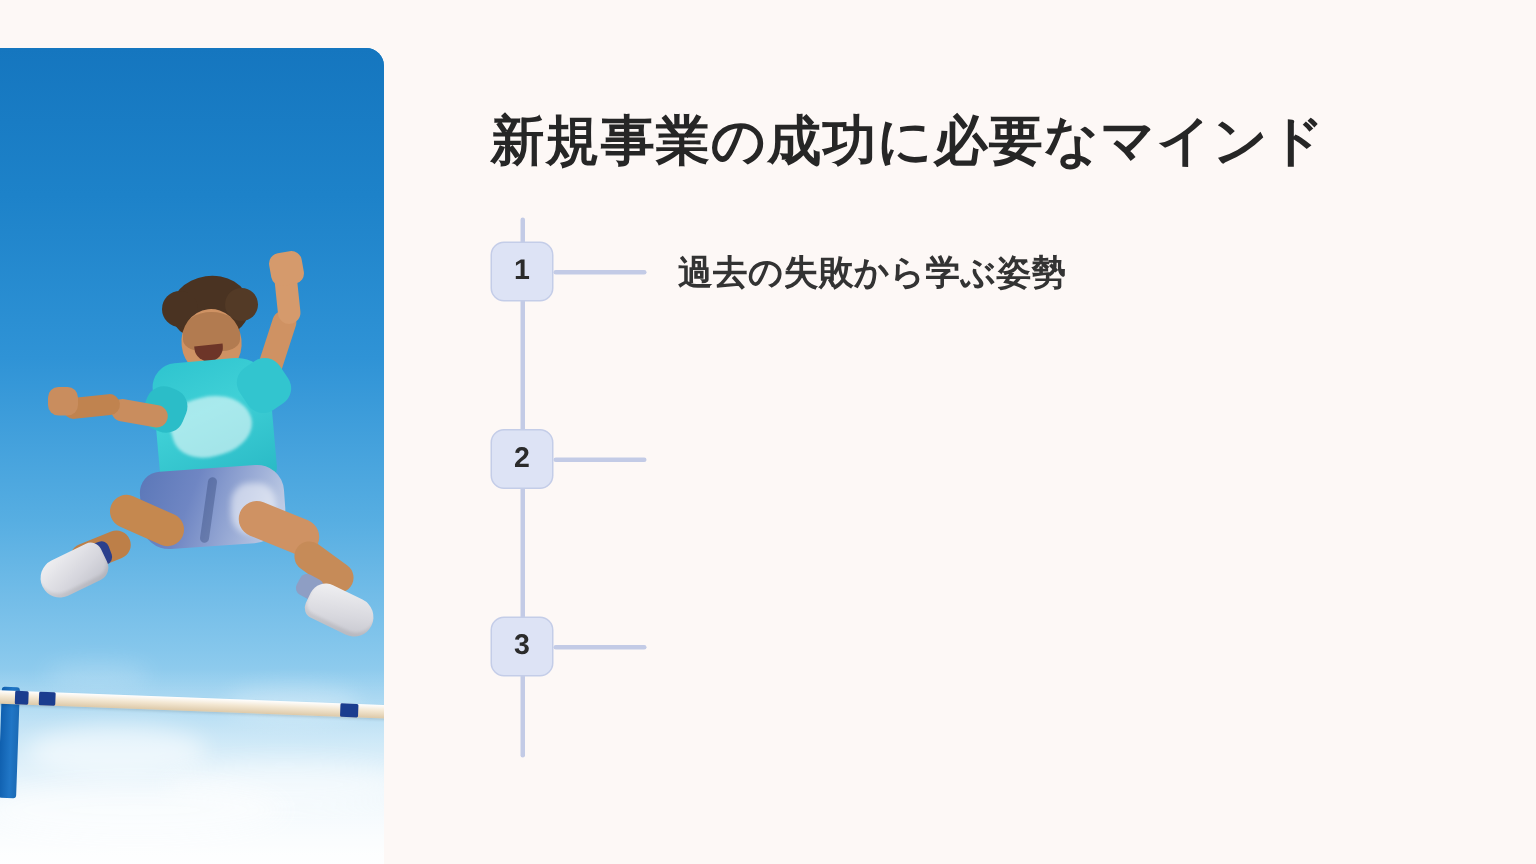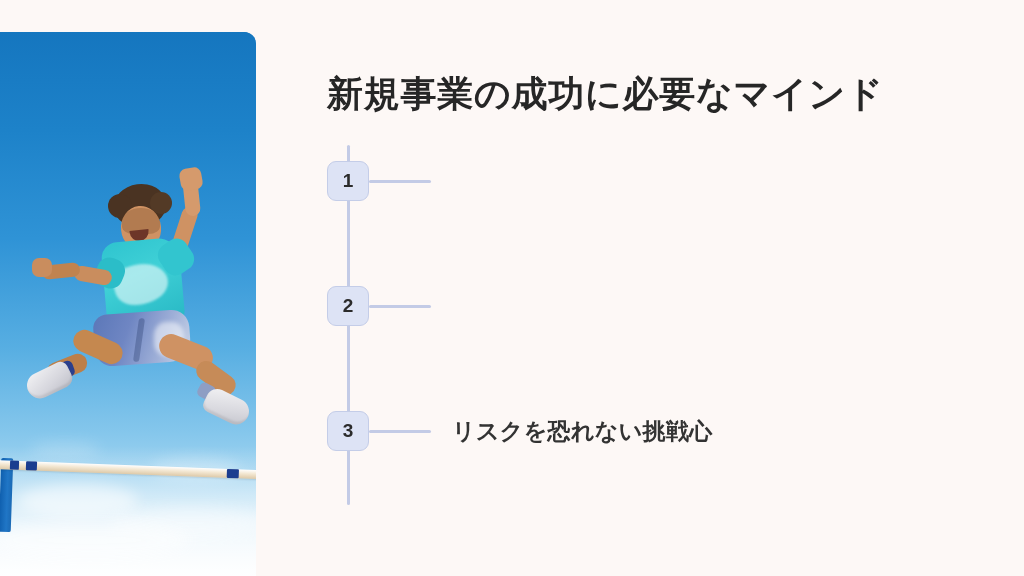--- a/index.html
+++ b/index.html
@@ -406,28 +406,28 @@
   <div class="content">
 
     <div class="title">新規事業の成功に必要なマインド</div>
 
     <div class="timeline">
       <div class="timeline-axis"></div>
 
       <div class="tl-item i1">
         <div class="badge">1</div>
         <div class="connector"></div>
+        <div class="tl-label">過去の失敗から学ぶ姿勢</div>
       </div>
 
       <div class="tl-item i2">
         <div class="badge">2</div>
         <div class="connector"></div>
       </div>
 
       <div class="tl-item i3">
         <div class="badge">3</div>
         <div class="connector"></div>
-        <div class="tl-label">リスクを恐れない挑戦心</div>
       </div>
     </div>
 
   </div>
 </div>
 
 </body></html>

